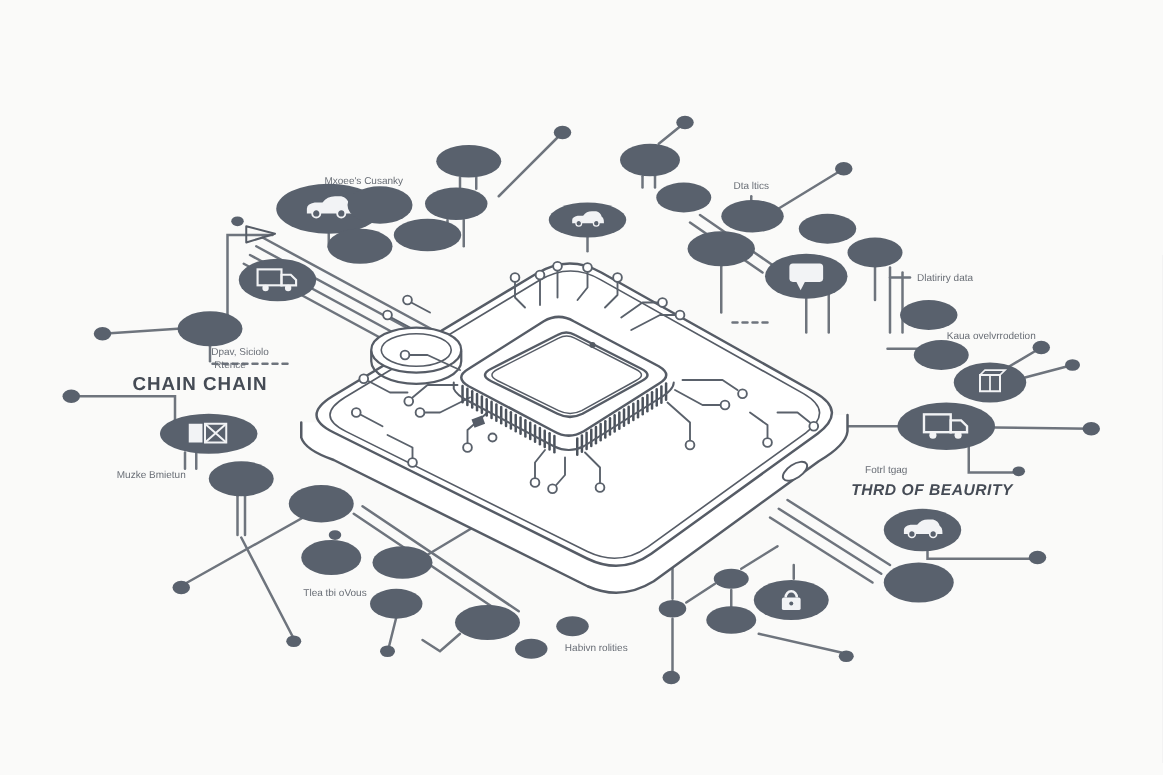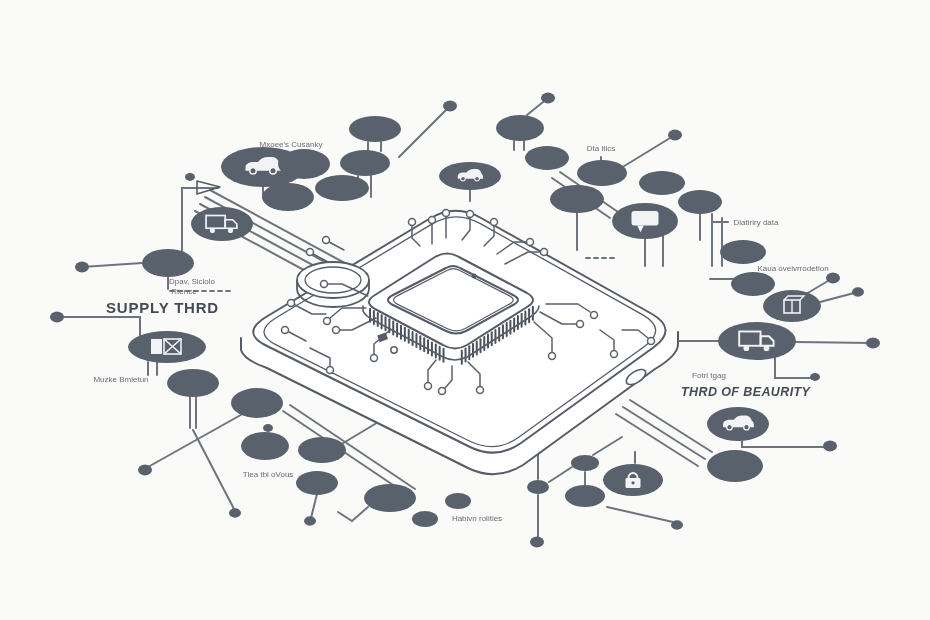--- a/index.html
+++ b/index.html
@@ -306,15 +306,15 @@
         <text x="793" y="271" text-anchor="middle" font-size="8" fill="#686d75" font-family="&quot;Liberation Sans&quot;, sans-serif">Kaua ovelvrrodetion</text>
         <text x="192" y="284" text-anchor="middle" font-size="8" fill="#686d75" font-family="&quot;Liberation Sans&quot;, sans-serif">Dpav, Siciolo</text>
         <text x="184" y="294" text-anchor="middle" font-size="8" fill="#686d75" font-family="&quot;Liberation Sans&quot;, sans-serif">Rtence</text>
         <text x="121" y="382" text-anchor="middle" font-size="8" fill="#686d75" font-family="&quot;Liberation Sans&quot;, sans-serif">Muzke Bmietun</text>
         <text x="268" y="477" text-anchor="middle" font-size="8" fill="#686d75" font-family="&quot;Liberation Sans&quot;, sans-serif">Tlea tbi oVous</text>
         <text x="477" y="521" text-anchor="middle" font-size="8" fill="#686d75" font-family="&quot;Liberation Sans&quot;, sans-serif">Habivn rolities</text>
         <text x="709" y="378" text-anchor="middle" font-size="8" fill="#686d75" font-family="&quot;Liberation Sans&quot;, sans-serif">Fotrl tgag</text>
       </g>
   </svg>
 
-  <div class="title title-left">SUPPLY THRD</div>
+  <div class="title title-left">CHAIN CHAIN</div>
   <div class="title title-right">THRD OF BEAURITY</div>
 </div>
 
 </body></html>

